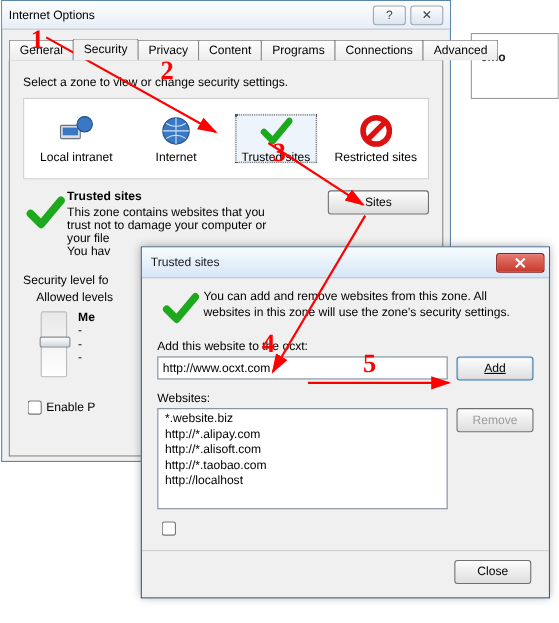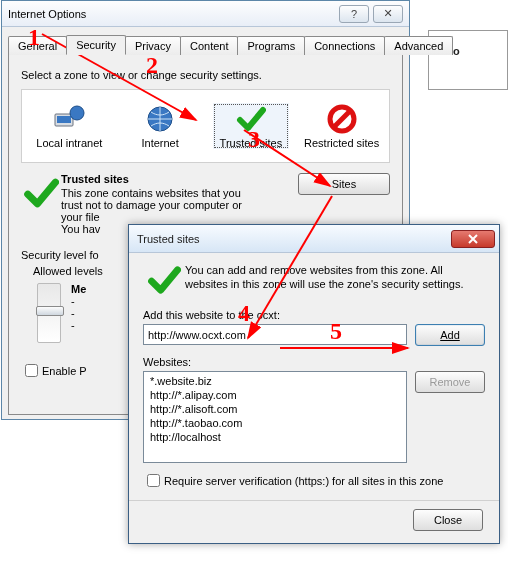--- a/index.html
+++ b/index.html
@@ -218,21 +218,20 @@
         <div>http://*.alipay.com</div>
         <div>http://*.alisoft.com</div>
         <div>http://*.taobao.com</div>
         <div>http://localhost</div>
       </div>
       <button class="btn" disabled=""><span>Remove</span></button>
     </div>
 
     <div class="cb-row">
       <input type="checkbox" style="">
-      <span>Require server verification (https:) for all sites in this zone</span>
     </div>
   </div>
   <div class="ts-footer">
     <button class="btn"><span>Close</span></button>
   </div>
 </div>
 
 <svg class="anno">
   <defs>
     <marker id="ah" markerWidth="10" markerHeight="10" refX="8" refY="3" orient="auto">

